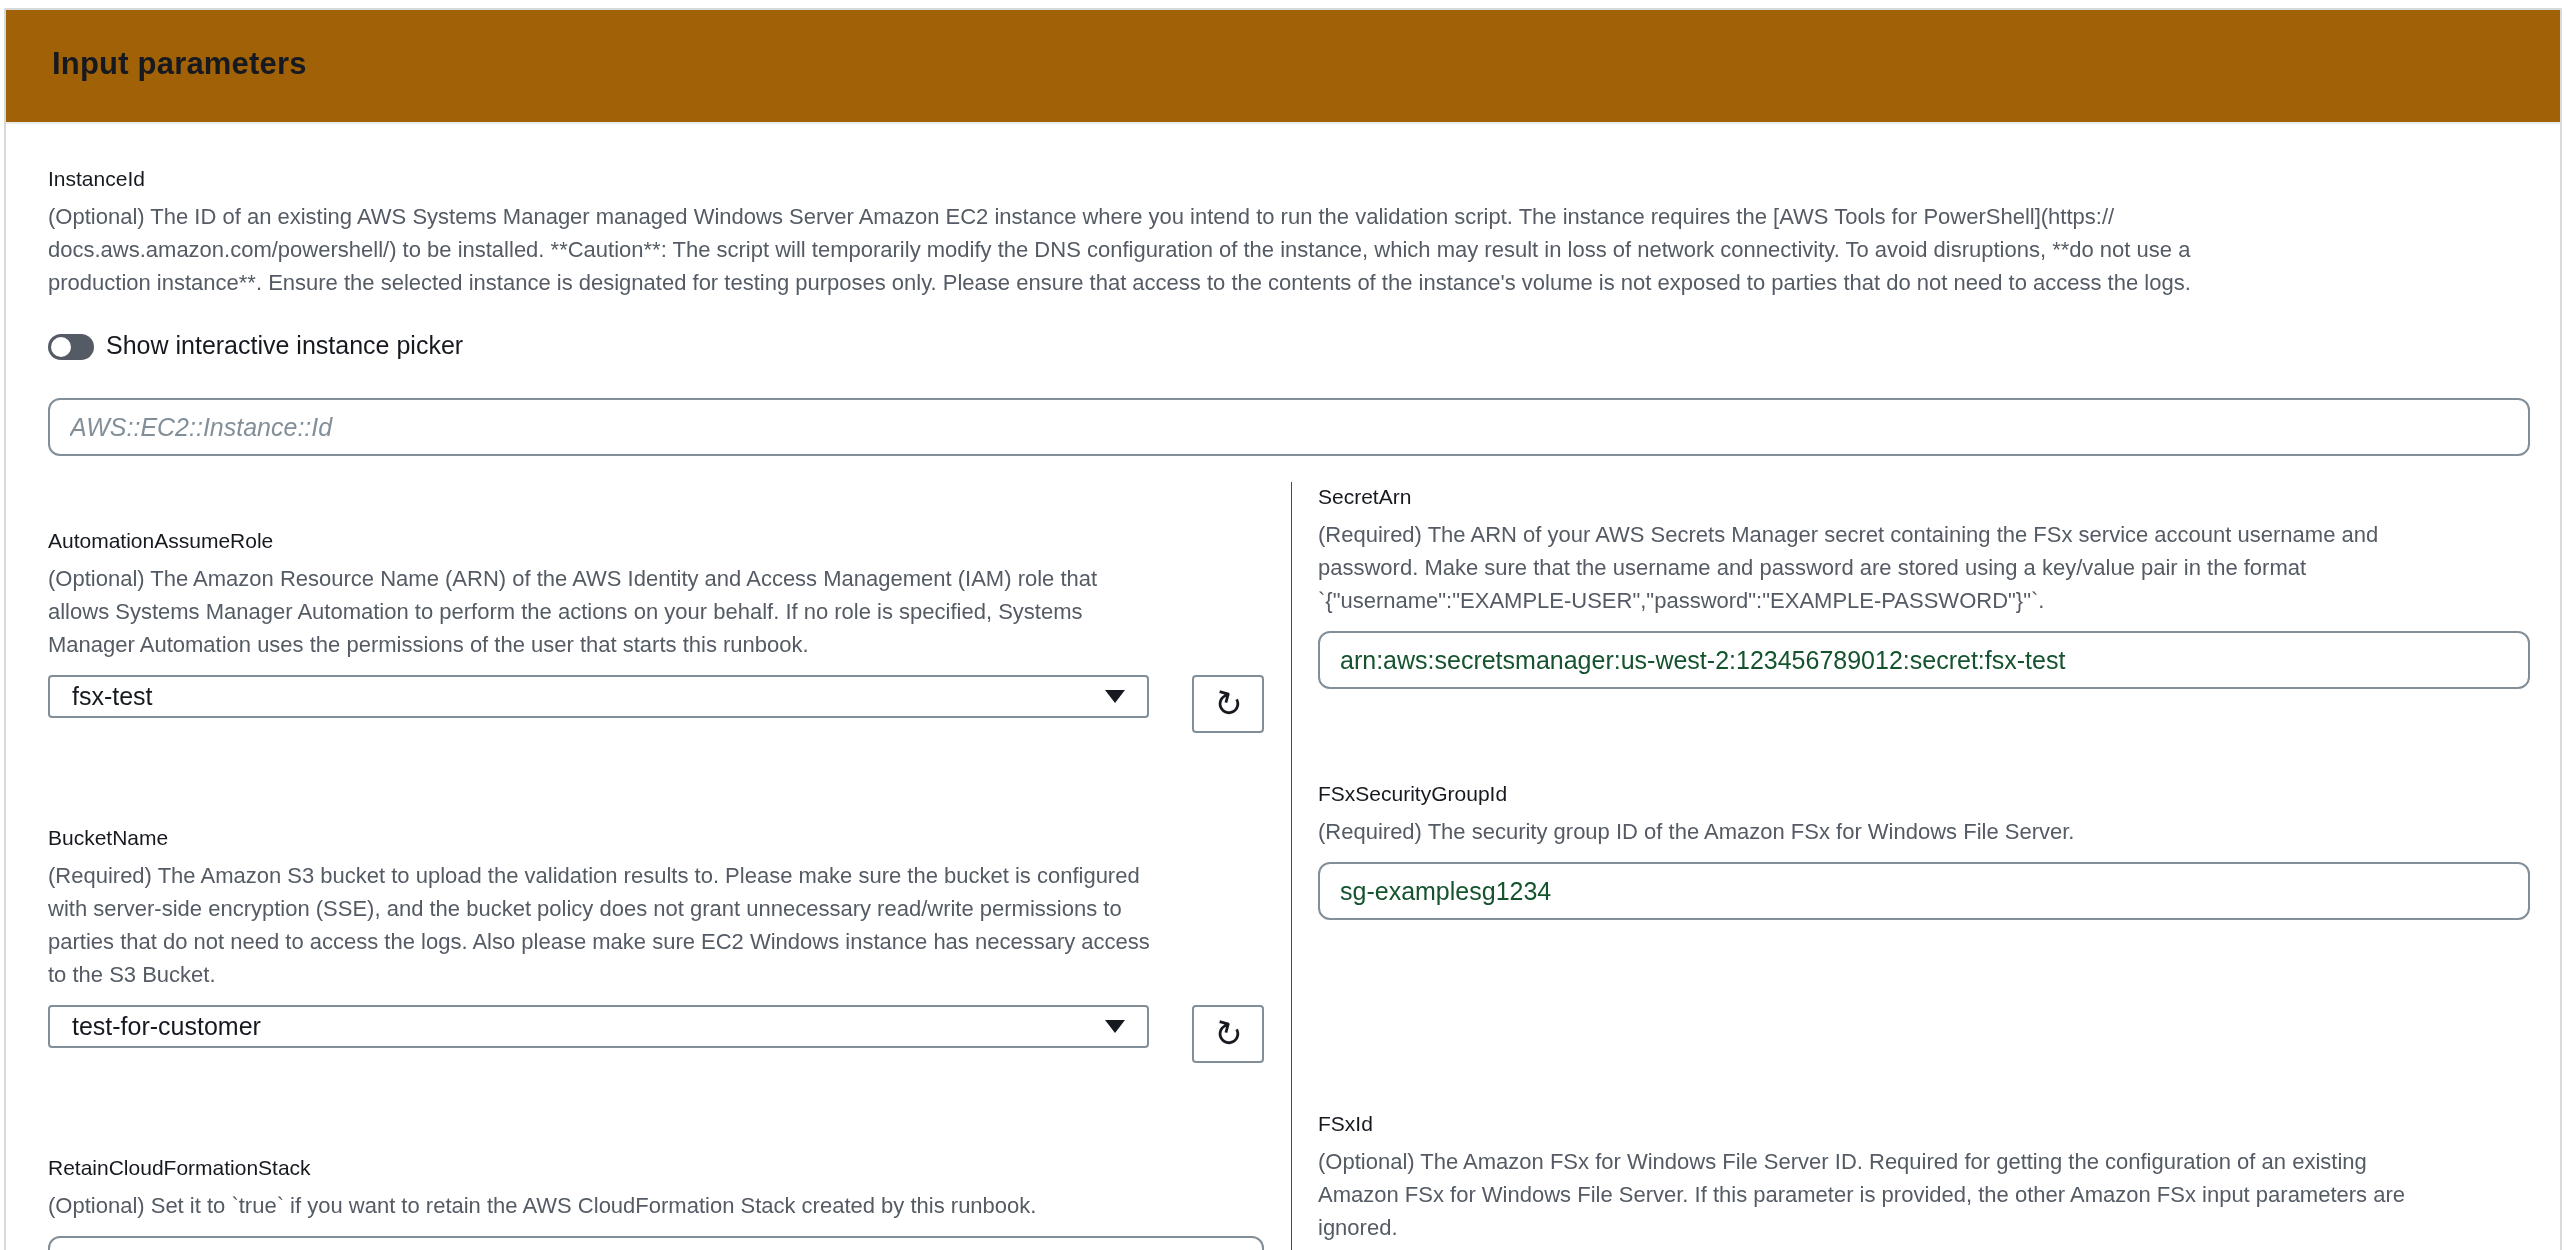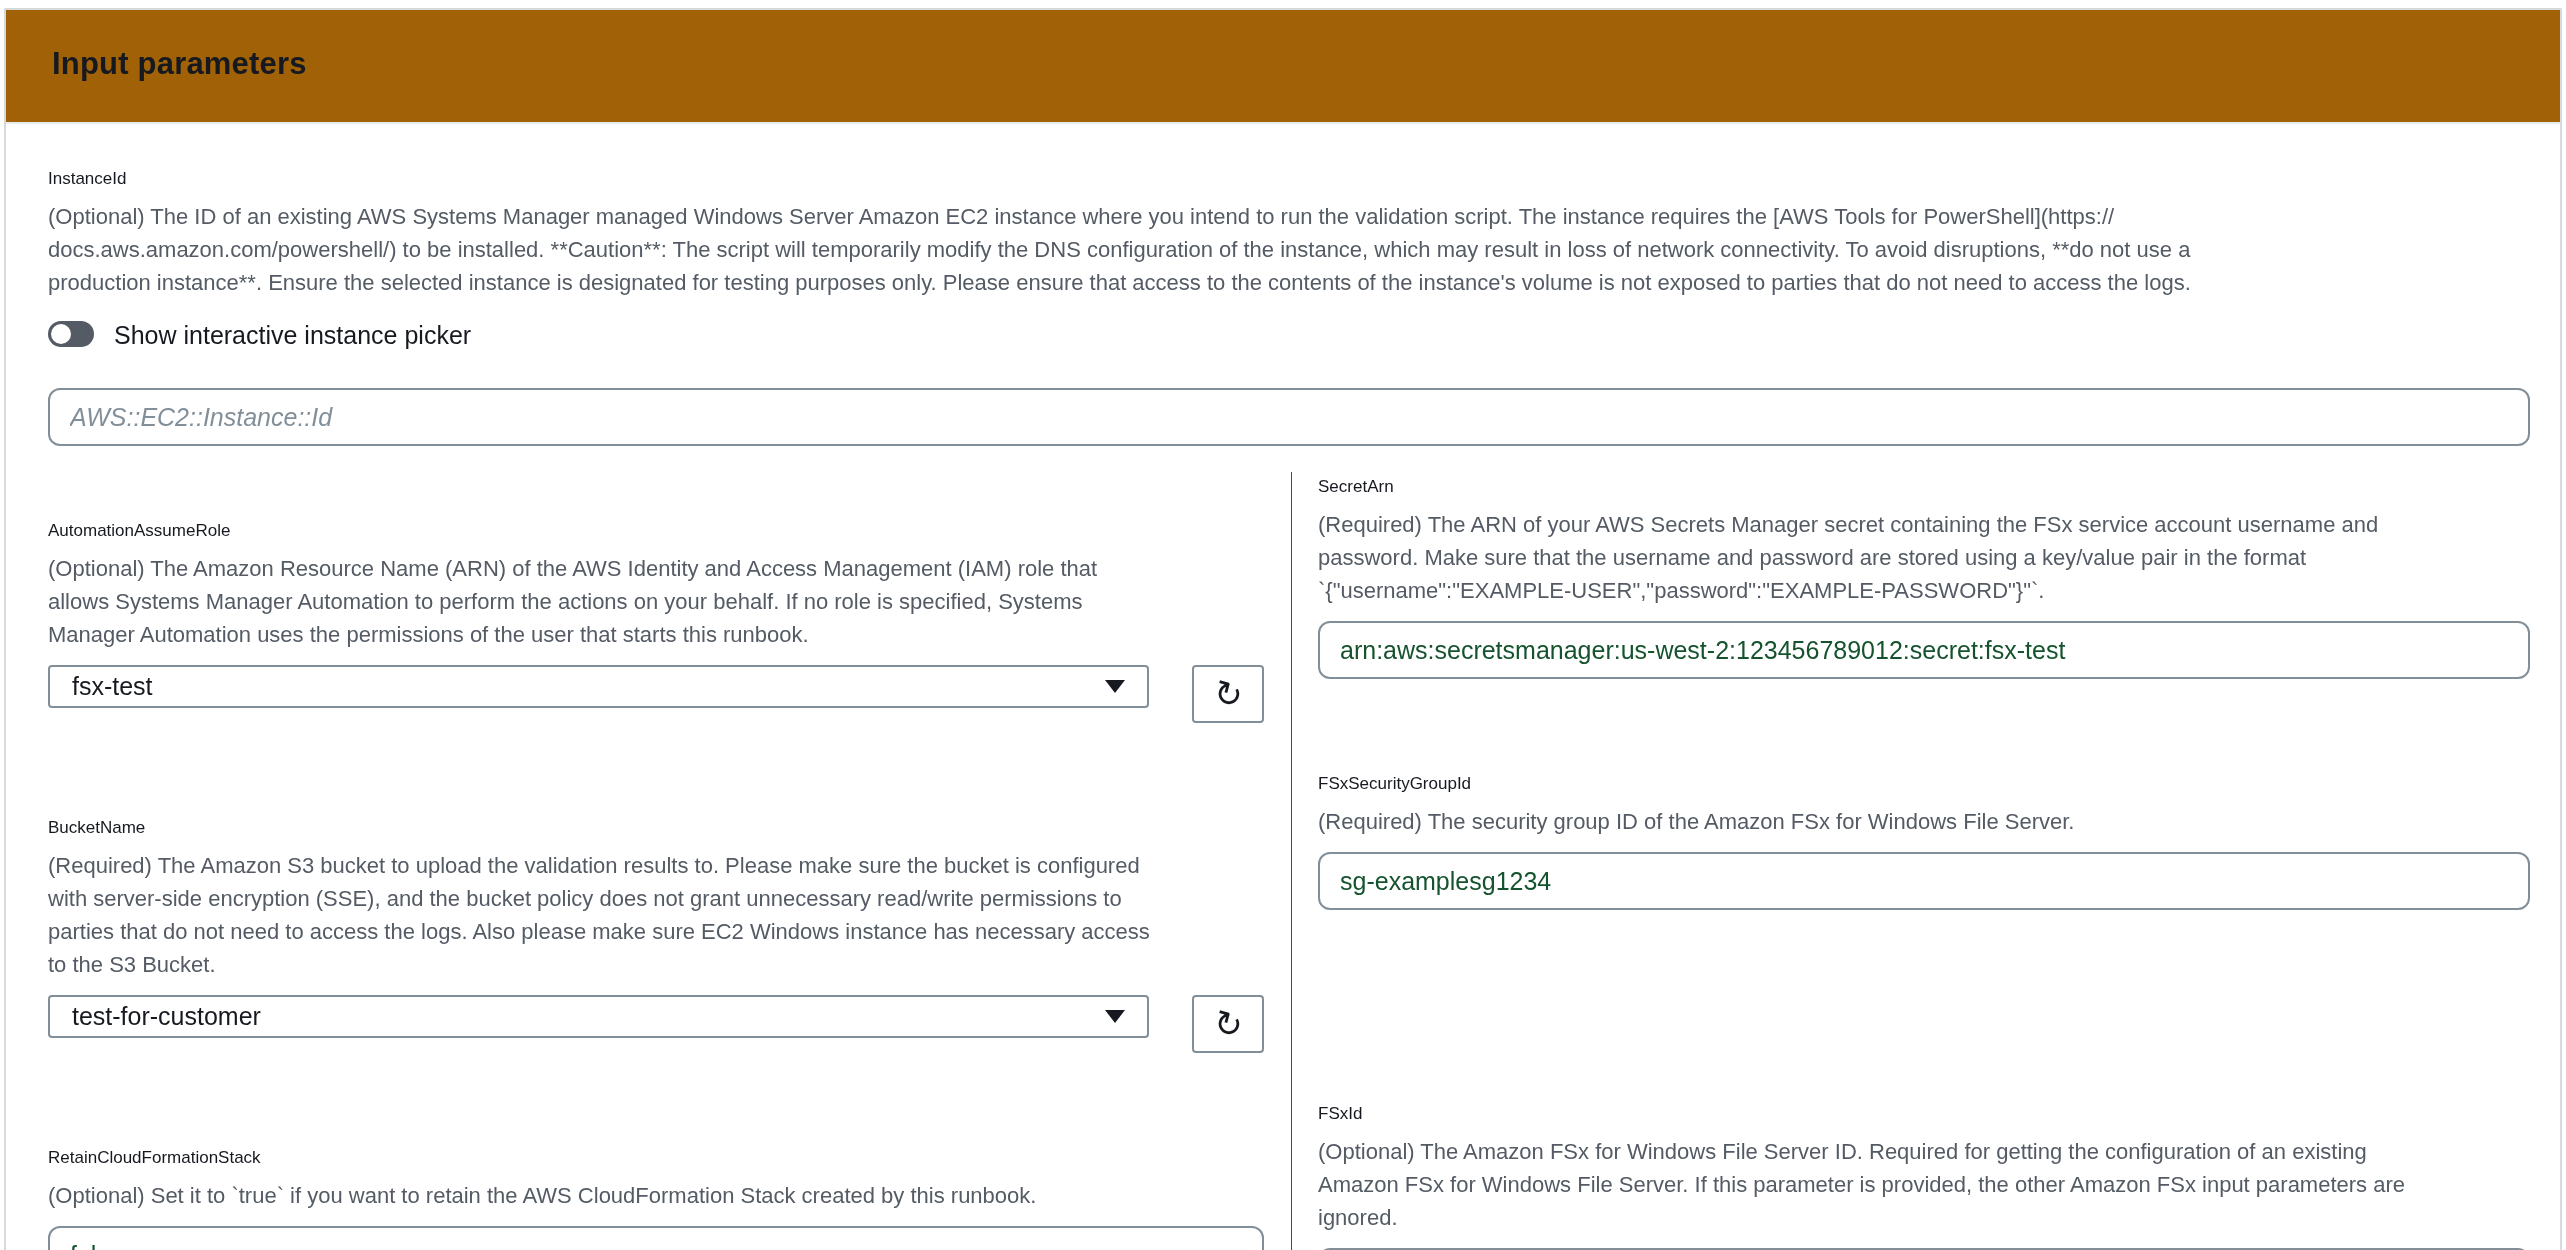--- a/index.html
+++ b/index.html
@@ -25,38 +25,38 @@
   }
   .panel-title {
     font-size: 31px;
     font-weight: 700;
     color: #16191f;
     letter-spacing: 0.2px;
   }
   .panel-body { padding: 40px 30px 0 42px; }
 
   .param-label {
-    font-size: 17px;
+    font-size: 21px;
     color: #16191f;
     line-height: 30px;
   }
   .param-desc {
     margin-top: 6px;
     font-size: 22px;
     line-height: 33px;
     color: #545b64;
     white-space: pre-line;
   }
 
   
   .toggle-row {
-    margin-top: 22px;
-    display: flex;
-    align-items: flex-start;
-    gap: 20px;
+    margin-top: 32px;
+    display: flex;
+    align-items: flex-end;
+    gap: 12px;
   }
   .toggle {
     width: 46px; height: 26px;
     background: #545b64;
     border-radius: 13px;
     position: relative;
     flex: 0 0 auto;
     cursor: pointer;
   }
   .toggle-knob {

